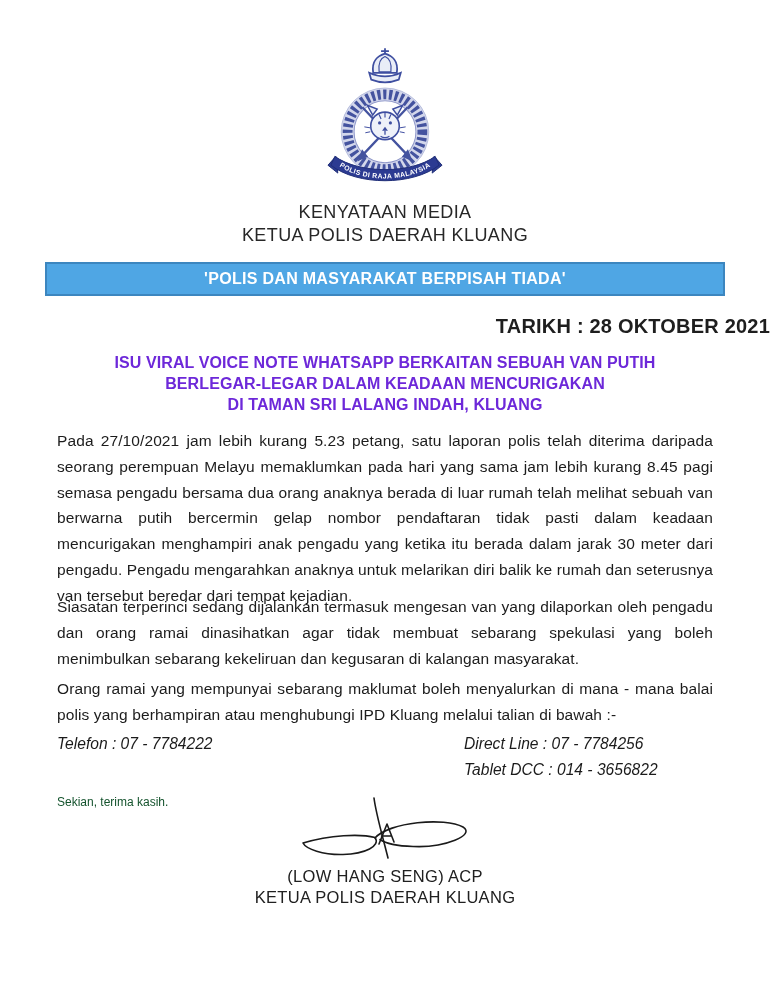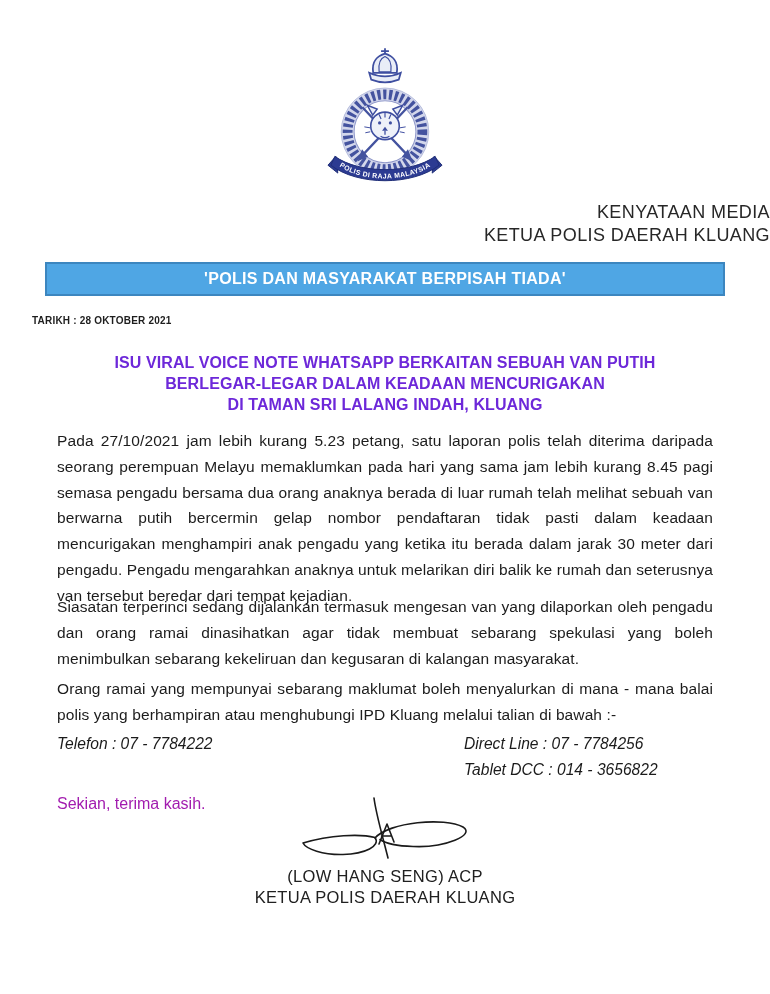--- a/index.html
+++ b/index.html
@@ -17,21 +17,21 @@
     position: absolute;
     left: 326px;
     top: 45px;
     width: 118px;
     height: 148px;
   }
   .header-block {
     position: absolute;
     left: 0; right: 0;
     top: 201px;
-    text-align: right;
+    text-align: center;
     font-size: 18px;
     line-height: 23px;
     letter-spacing: 0.4px;
     color: #272727;
   }
   .banner {
     position: absolute;
     left: 45px;
     top: 262px;
     width: 680px;
@@ -44,23 +44,23 @@
     justify-content: center;
     color: #ffffff;
     font-weight: bold;
     font-size: 16px;
     letter-spacing: 0.3px;
   }
   .date-line {
     position: absolute;
     left: 0; right: 0;
     top: 315px;
-    text-align: left;
+    text-align: right;
     font-weight: bold;
-    font-size: 10px;
+    font-size: 20px;
     color: #1e1e1e;
     letter-spacing: 0.2px;
     padding-left: 32px;
   }
   .doc-title {
     position: absolute;
     left: 0; right: 0;
     top: 352px;
     text-align: center;
     font-weight: bold;
@@ -90,22 +90,22 @@
     line-height: 25.5px;
     color: #1b1b1b;
     white-space: nowrap;
   }
   .contact-left  { left: 57px; }
   .contact-right { left: 464px; }
   .closing {
     position: absolute;
     left: 57px;
     top: 795px;
-    font-size: 16px;
-    color: #a21caf;
+    font-size: 12px;
+    color: #14532d;
   }
   .signature {
     position: absolute;
     left: 295px;
     top: 786px;
     width: 270px;
     height: 85px;
   }
   .signatory-block {
     position: absolute;

